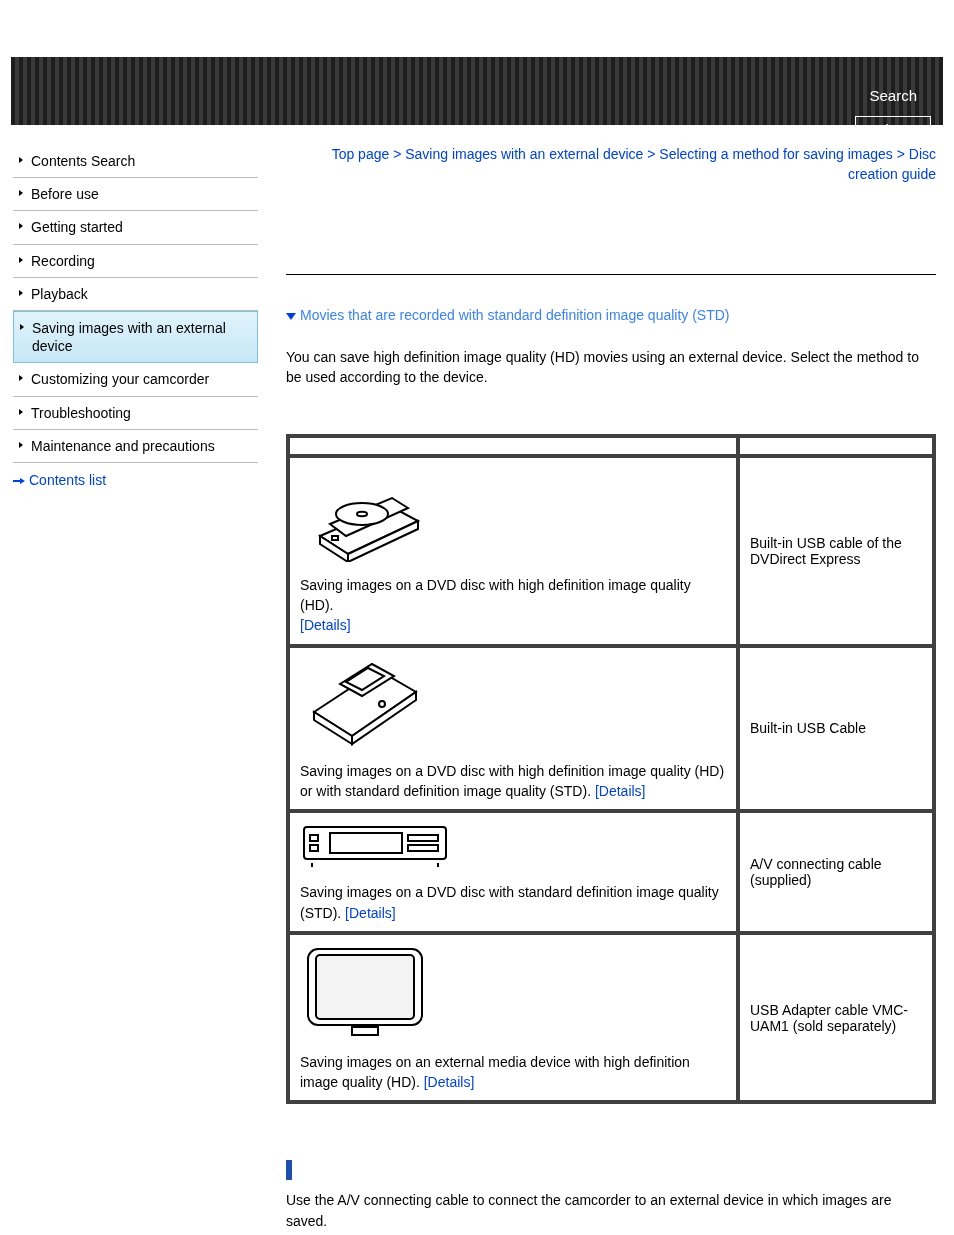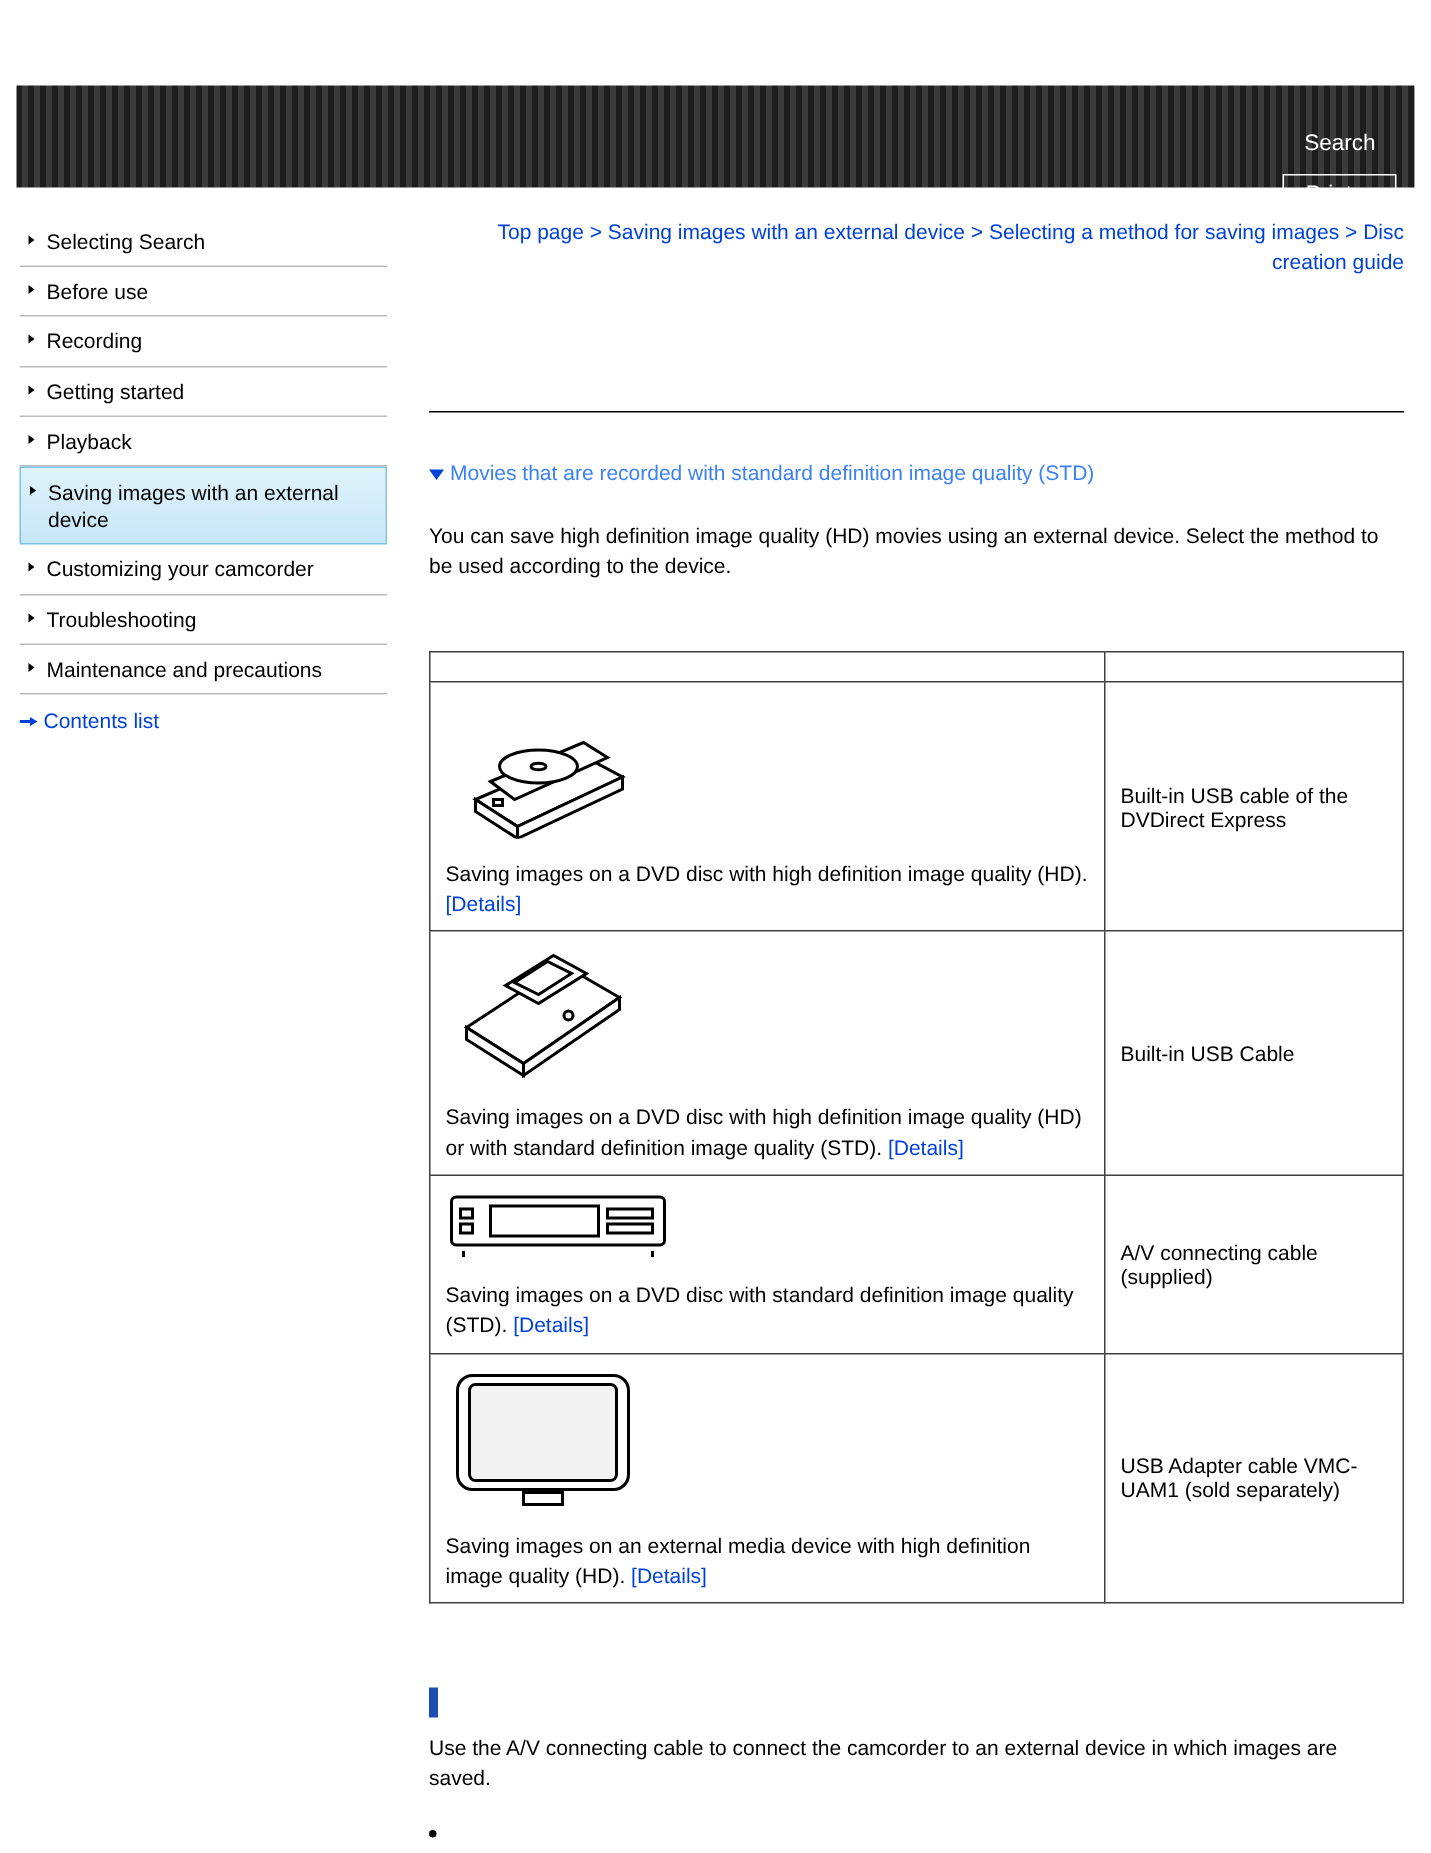--- a/index.html
+++ b/index.html
@@ -114,21 +114,21 @@
   .para {
     line-height: 1.45;
     margin-bottom: 46px;
   }
   table.dev {
     border-collapse: collapse;
     width: 100%;
     margin-bottom: 56px;
   }
   table.dev td, table.dev th {
-    border: 1px solid #404040;
+    border: 4px solid #404040;
     padding: 8px 10px;
     vertical-align: middle;
     text-align: left;
     font-weight: normal;
   }
   table.dev th { height: 20px; }
   .cell-left { width: 450px; }
   .dev-img {
     margin-bottom: 10px;
   }
@@ -169,24 +169,24 @@
   <div class="header-band">
     <div class="header-btns">
       <div class="header-btn">Search</div>
       <div class="header-btn print">Print</div>
     </div>
   </div>
 
   <div class="layout">
     <div class="sidebar">
       <div id="side-items">
-          <div class="side-item">Selecting Search</div>
+          <div class="side-item">Contents Search</div>
           <div class="side-item">Before use</div>
+          <div class="side-item">Getting started</div>
           <div class="side-item">Recording</div>
-          <div class="side-item">Getting started</div>
           <div class="side-item">Playback</div>
           <div class="side-item active">Saving images with an external device</div>
           <div class="side-item">Customizing your camcorder</div>
           <div class="side-item">Troubleshooting</div>
           <div class="side-item">Maintenance and precautions</div>
         </div>
       <div class="contents-list">
         <span class="arrow-right">
           <svg width="12" height="8">
               <polygon points="0,3 7,3 7,1 12,4 7,7 7,5 0,5" fill="#0042d9"></polygon>

